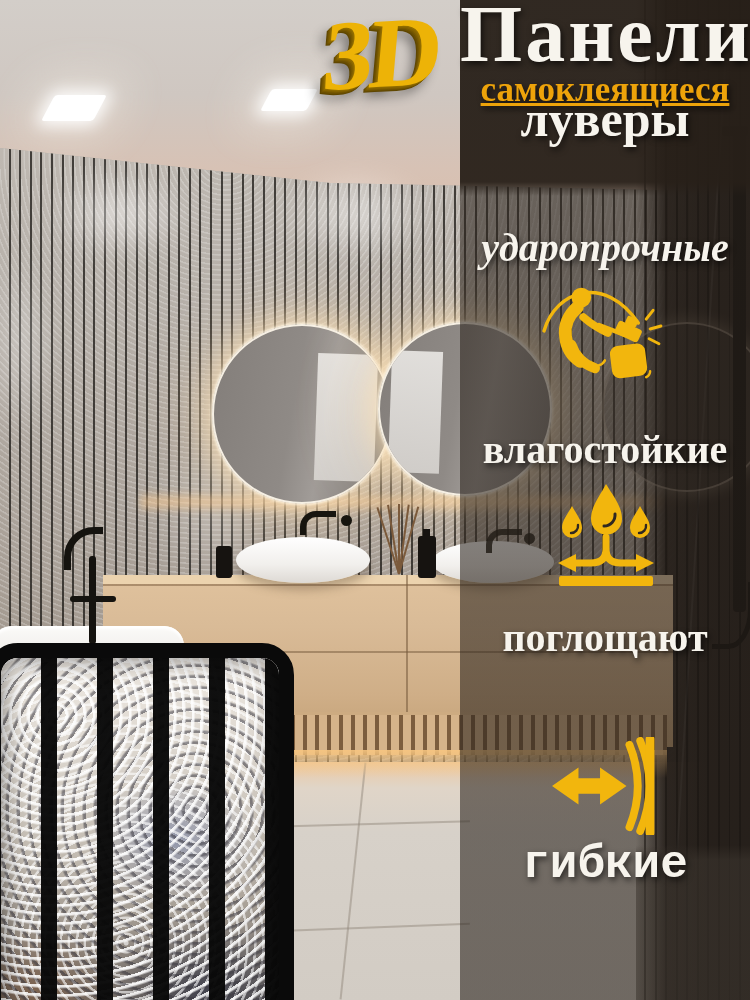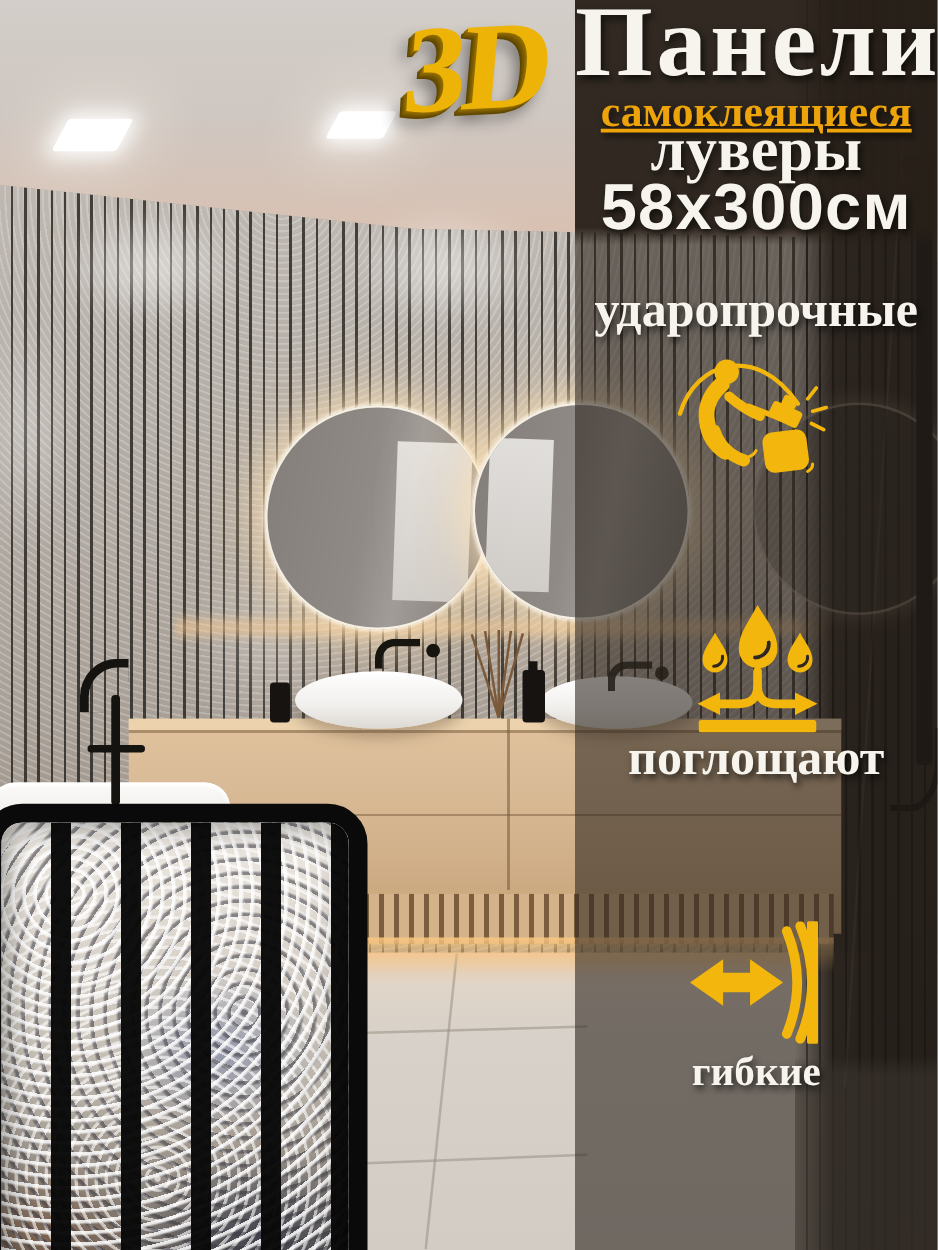--- a/index.html
+++ b/index.html
@@ -133,21 +133,21 @@
   .logo3d{left:296px;top:4px;width:170px;z-index:30;font-weight:bold;font-size:100px;line-height:1;
     color:#edb307;letter-spacing:-4px;transform:skewX(-8deg) rotate(-3deg);text-align:center;
     text-shadow:-1px 1px 0 #916d00,-2px 2px 0 #856300,-3px 3px 0 #785900,-4px 4px 0 #6b4f00,
                 -5px 5px 0 #5e4600,-8px 9px 12px rgba(0,0,0,.45);}
   .title{top:-6px;font-size:80px;line-height:1;letter-spacing:3px;}
   .subtitle{top:72px;font-size:35px;line-height:1;color:var(--orange);text-decoration:underline;}
   .product{top:94px;font-size:50px;line-height:1;}
   .size{top:140px;font-size:52px;line-height:1;letter-spacing:1px;
         font-family:"Liberation Sans",sans-serif;}
   .f-label{font-size:40px;line-height:1.02;}
-  .f1{top:228px;} .f2{top:430px;} .f3{top:586px;} .f4{top:842px;font-size:33px;}
+  .f1{top:228px;font-style:italic;} .f2{top:430px;} .f3{top:618px;} .f4{top:842px;font-size:46px;font-family:Liberation Mono, monospace;}
   .icon-svg{position:absolute;z-index:30;}
   .i1{left:536px;top:270px;} .i2{left:551px;top:480px;} .i3{left:549px;top:737px;}
   .gold-f{fill:var(--gold);} .gold-s{stroke:var(--gold);fill:none;stroke-linecap:round;}
 </style>
 </head>
 <body>
 
 <div class="canvas">
 
   <div>
@@ -204,39 +204,39 @@
   <div class="abs inset">
     <div class="inset-texture"></div>
   </div>
 
   <div class="abs overlay-strip"></div>
 
   <div class="abs logo3d">3D</div>
   <div class="abs txt strip-col title">Панели</div>
   <div class="abs txt strip-col subtitle">самоклеящиеся</div>
   <div class="abs txt strip-col product">луверы</div>
-  <div class="abs txt strip-col size">58х300см</div>
 
   <div class="abs txt strip-col f-label f1">ударопрочные</div>
   <svg class="icon-svg i1" width="128" height="113" viewBox="0 0 130 115">
     <path class="gold-s" stroke-width="3.5" d="M8 62 C20 20 70 4 104 54"></path>
     <circle class="gold-f" cx="46" cy="28" r="10"></circle>
     <path class="gold-s" stroke-width="13" d="M42 38 C33 46 28 57 30 68 C31 78 36 87 45 93"></path>
     <path class="gold-s" stroke-width="10" d="M36 76 C40 88 48 96 60 100"></path>
     <path class="gold-s" stroke-width="8" d="M48 48 C56 55 64 60 73 64"></path>
     <path class="gold-s" stroke-width="4.5" d="M64 56 L90 66"></path>
     <g transform="rotate(25 92 64)">
       <rect class="gold-f" x="80" y="55" width="26" height="14" rx="3"></rect>
       <rect class="gold-f" x="86" y="47" width="12" height="9" rx="2"></rect>
     </g>
     <rect class="gold-f" x="76" y="76" width="36" height="33" rx="8" transform="rotate(-7 94 92)"></rect>
     <path class="gold-s" stroke-width="3" d="M112 50 l7 -9 M116 60 l11 -3 M115 70 l10 5"></path>
     <path class="gold-s" stroke-width="2.5" d="M70 92 q-2 4 -6 5 M116 103 q0 4 -4 6"></path>
   </svg>
 
+  <div class="abs txt strip-col f-label f2">влагостойкие</div>
   <svg class="icon-svg i2" width="110" height="106" viewBox="0 0 110 106">
     <path class="gold-f" d="M55 4 C49 16 40 26 40 39 A15.5 15.5 0 0 0 71 39 C71 26 62 16 55 4 Z"></path>
     <path d="M64 34 A11 11 0 0 1 53 46" stroke="#2f2822" stroke-width="3" fill="none" stroke-linecap="round"></path>
     <path class="gold-f" d="M21 26 C17 34 11 40 11 48 A10 10 0 0 0 31 48 C31 40 25 34 21 26 Z"></path>
     <path d="M27 45 A7 7 0 0 1 20 53" stroke="#2f2822" stroke-width="2.4" fill="none" stroke-linecap="round"></path>
     <path class="gold-f" d="M89 26 C85 34 79 40 79 48 A10 10 0 0 0 99 48 C99 40 93 34 89 26 Z"></path>
     <path d="M95 45 A7 7 0 0 1 88 53" stroke="#2f2822" stroke-width="2.4" fill="none" stroke-linecap="round"></path>
     <path class="gold-s" stroke-width="7" d="M55 57 V72 M55 69 C55 80 48 83 40 83 H24 M55 69 C55 80 62 83 70 83 H86"></path>
     <polygon class="gold-f" points="25,74 25,92 7,83"></polygon>
     <polygon class="gold-f" points="85,74 85,92 103,83"></polygon>

